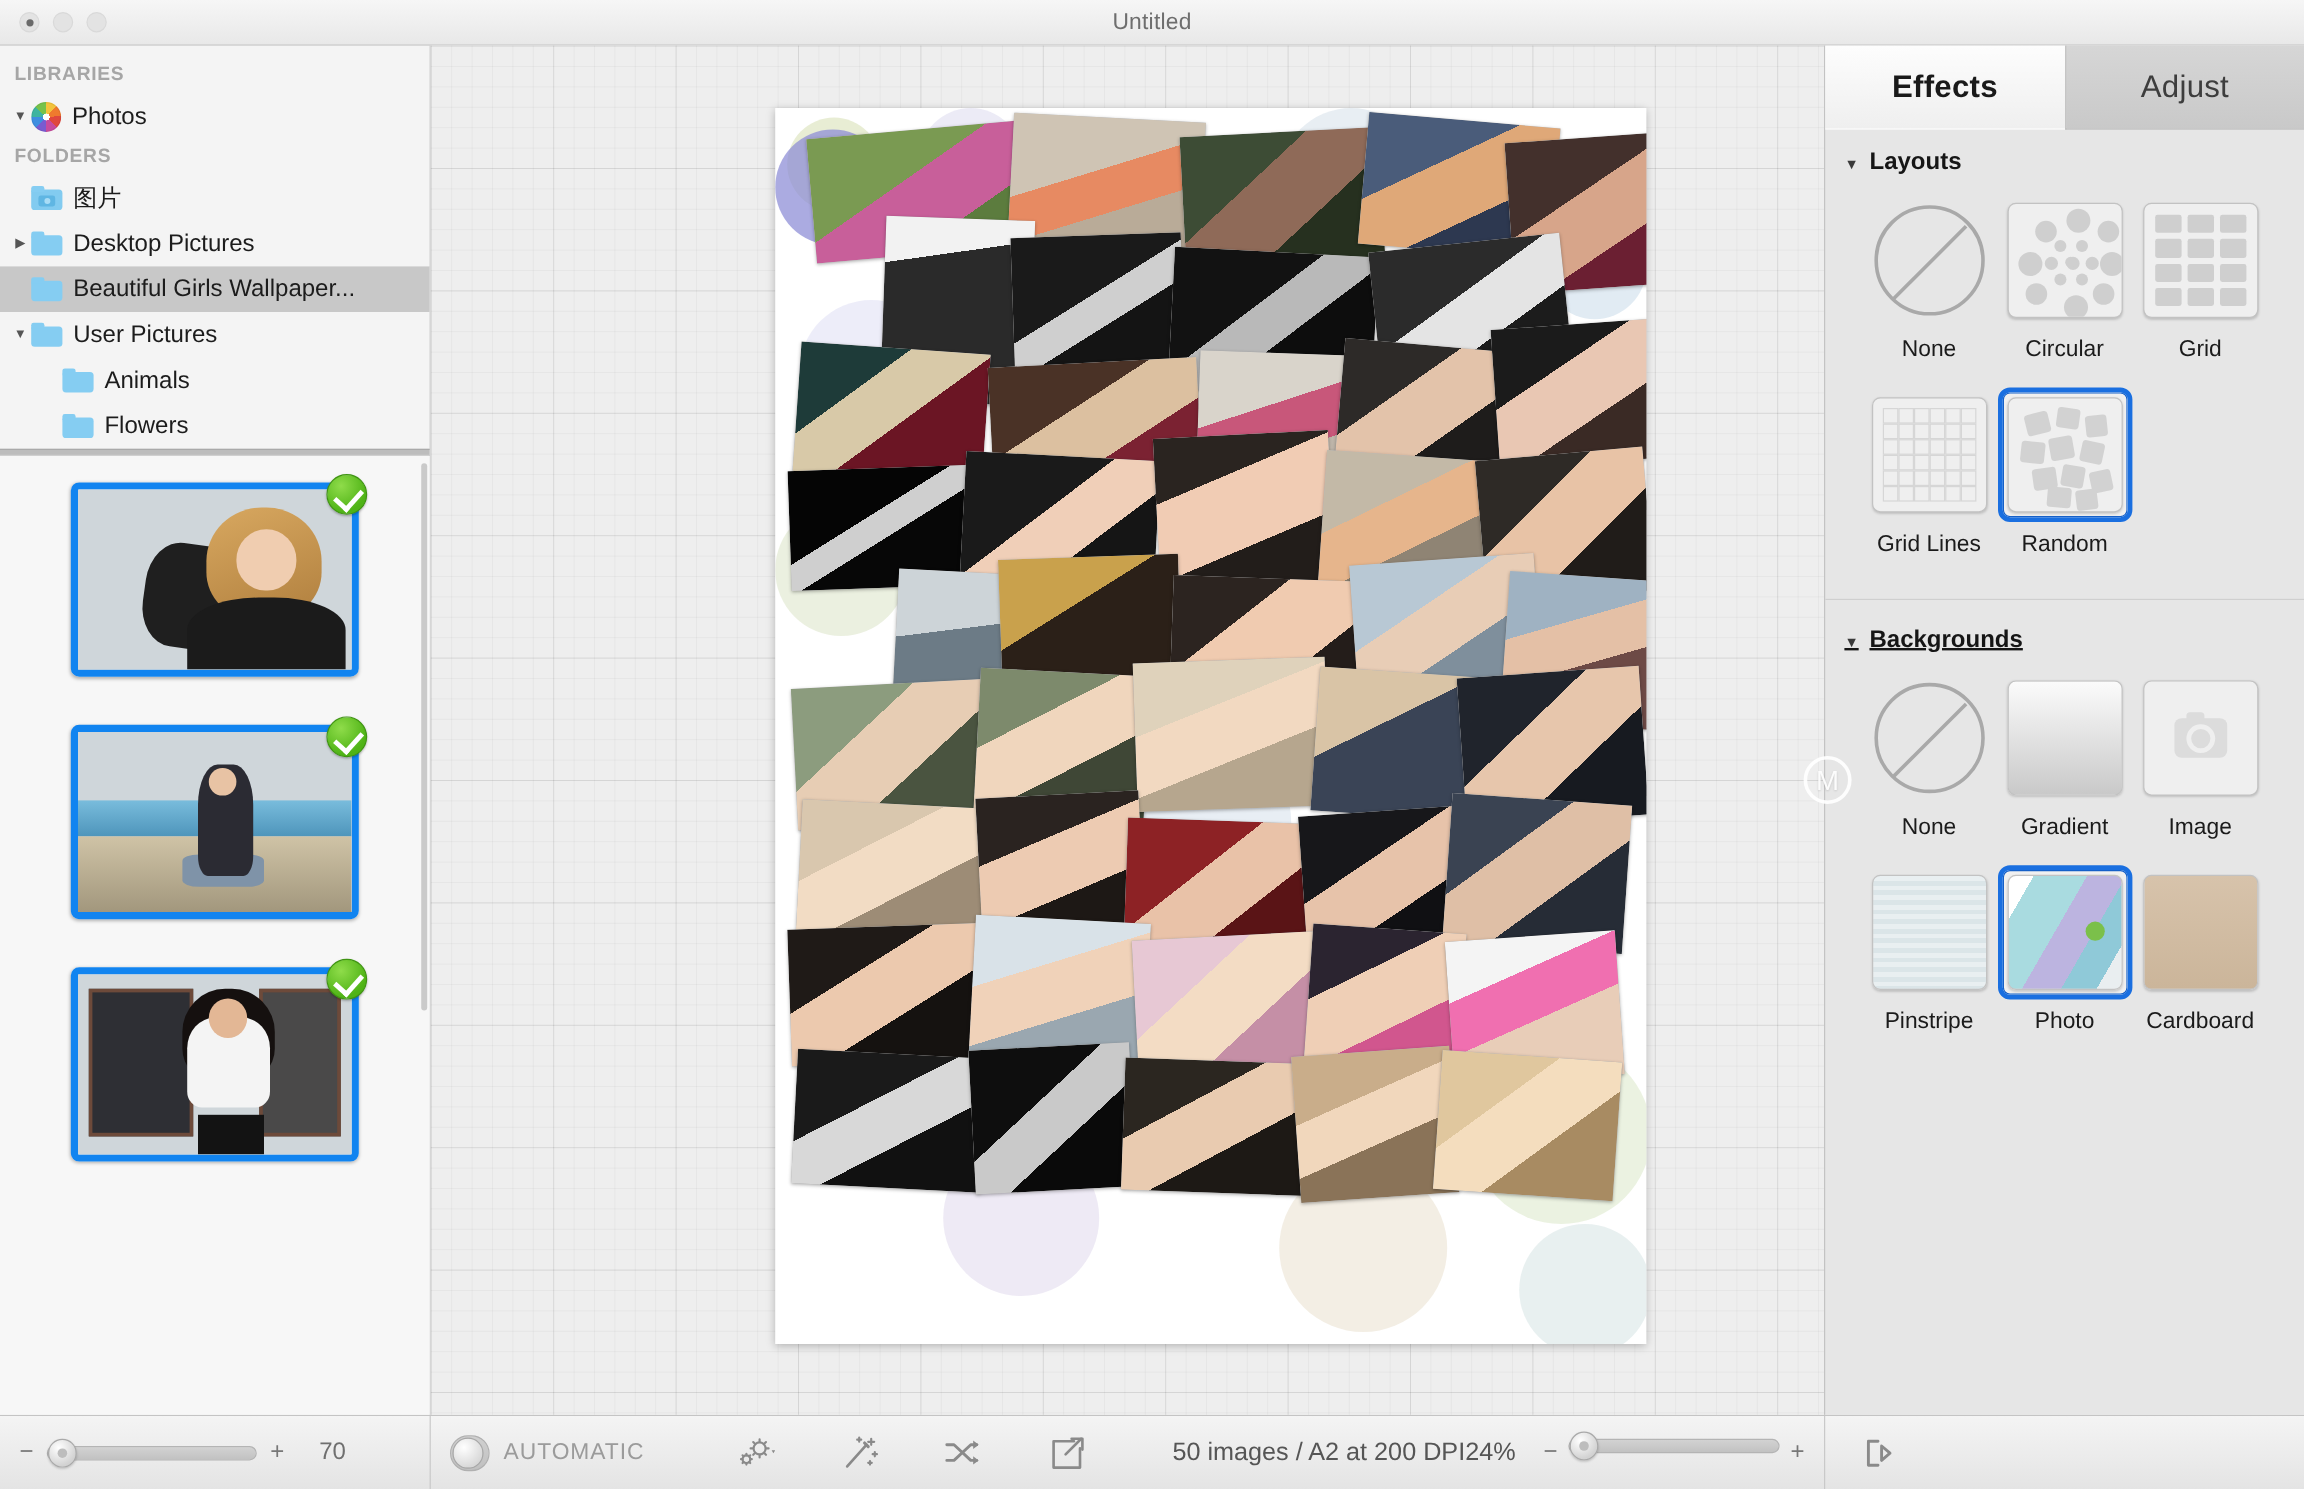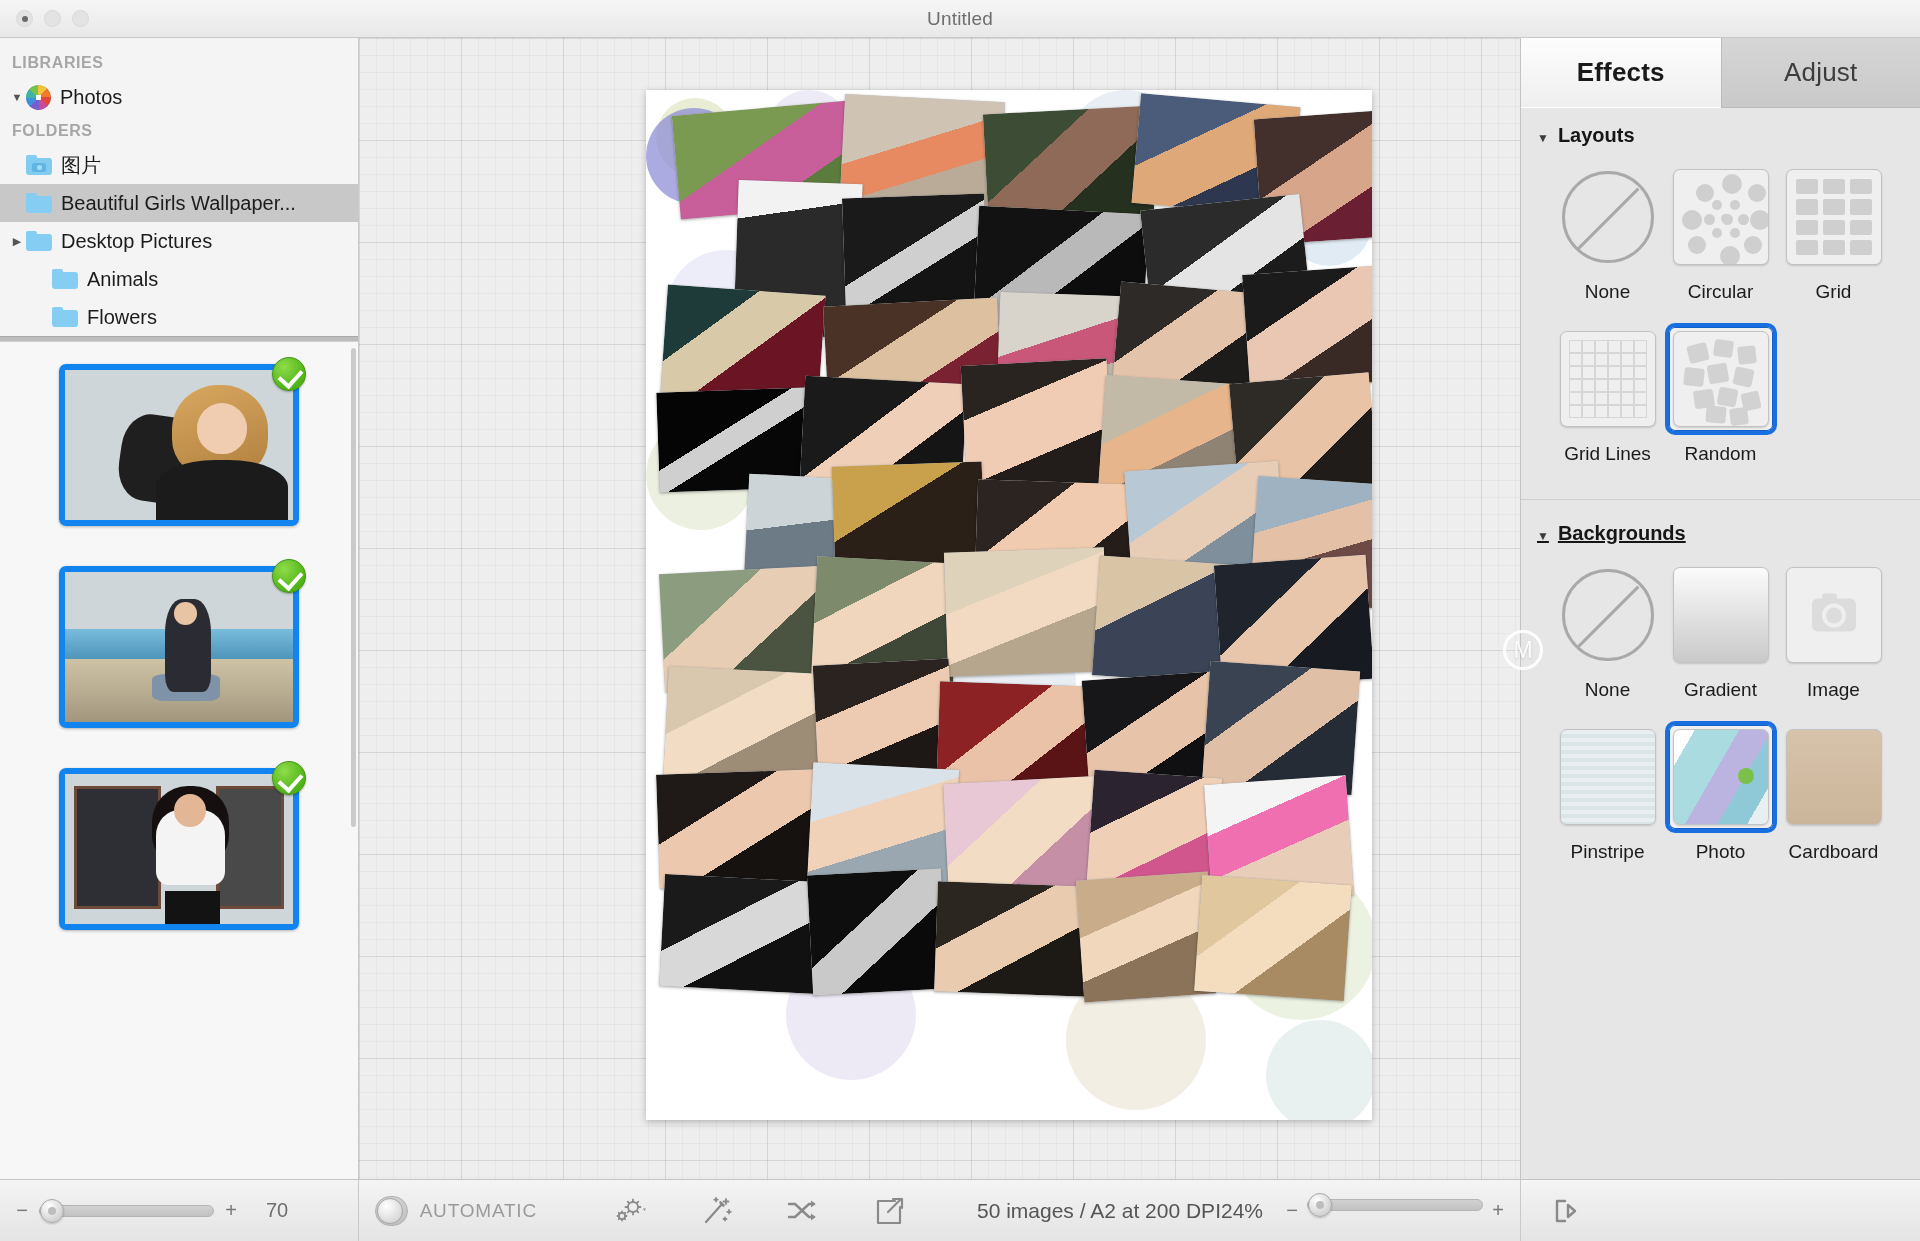--- a/index.html
+++ b/index.html
@@ -357,35 +357,42 @@
 
         <div class="row indent2">
           <span class="ic">
               <span class="folder cam">
                 <span class="camglyph"></span>
               </span>
             </span>
           <span>图片</span>
         </div>
 
-        <div class="row indent2 selected">
-          <span class="ic">
-              <span class="folder"></span>
-            </span>
-          <span>Beautiful Girls Wallpaper...</span>
-        </div>
-
         <div class="row">
           <span class="tri right"></span>
           <span class="ic">
               <span class="folder"></span>
             </span>
           <span>Desktop Pictures</span>
         </div>
 
+        <div class="row indent2 selected">
+          <span class="ic">
+              <span class="folder"></span>
+            </span>
+          <span>Beautiful Girls Wallpaper...</span>
+        </div>
+
+        <div class="row">
+          <span class="tri down"></span>
+          <span class="ic">
+              <span class="folder"></span>
+            </span>
+          <span>User Pictures</span>
+        </div>
 
         <div class="row indent">
           <span class="ic">
               <span class="folder"></span>
             </span>
           <span>Animals</span>
         </div>
 
         <div class="row indent">
           <span class="ic">

